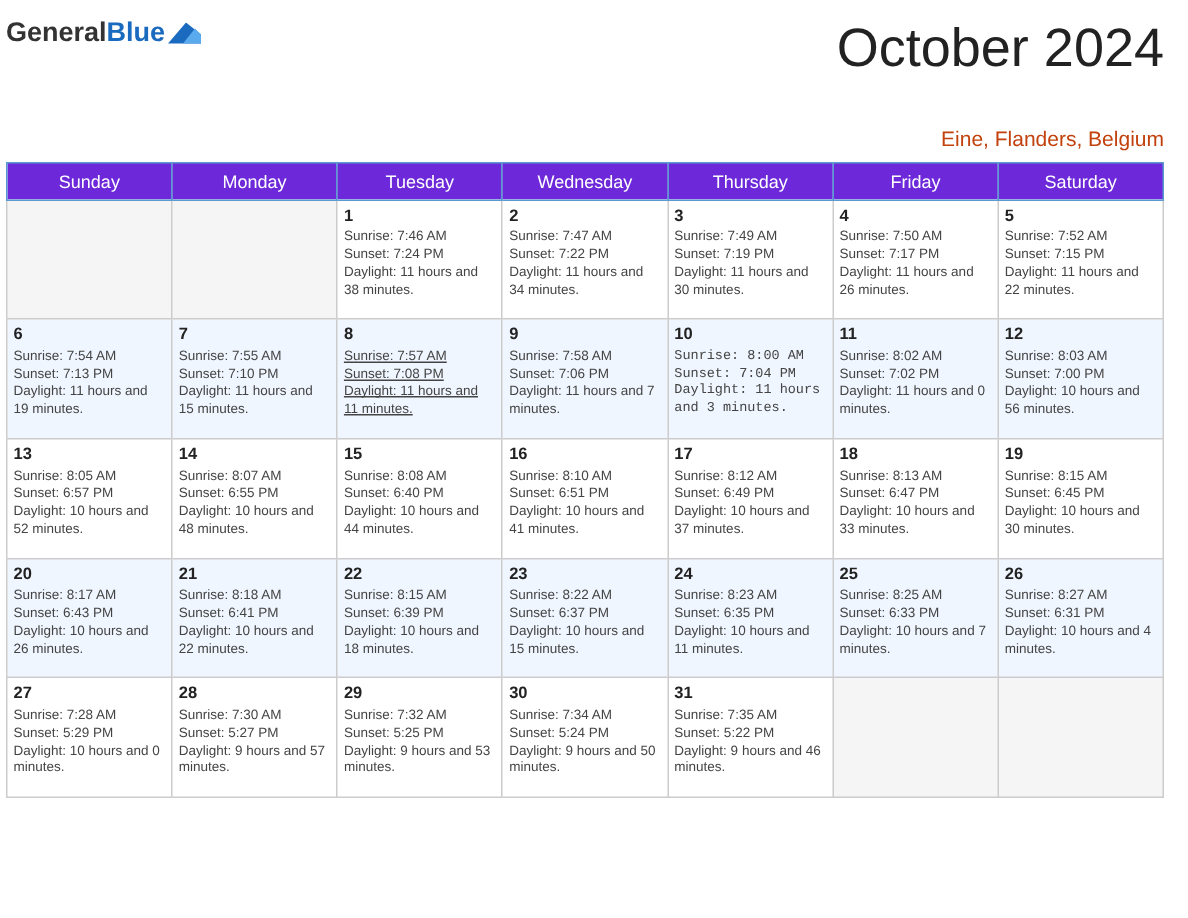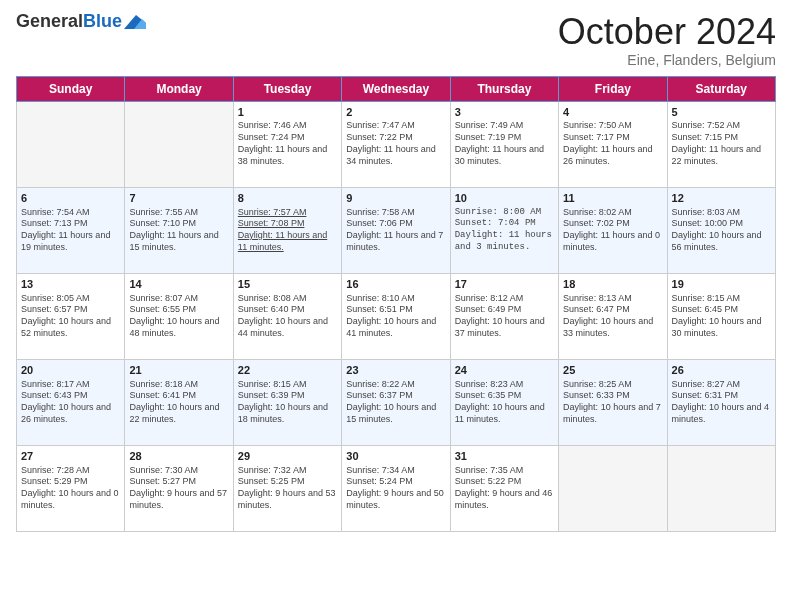--- a/index.html
+++ b/index.html
@@ -6,21 +6,21 @@
     body {
       font-family: Arial, sans-serif;
       background: #fff;
       width: 792px;
       height: 612px;
       overflow: hidden;
     }
     .page {
       width: 792px;
       height: 544px;
-      padding: 12px 16px 12px 16px;
+      padding: 12px 16px 12px 4px;
       display: flex;
       flex-direction: column;
     }
     .header {
       display: flex;
       justify-content: space-between;
       align-items: flex-start;
       margin-bottom: 8px;
     }
     .logo {
@@ -39,37 +39,38 @@
       text-align: right;
     }
     .month-title {
       font-size: 36px;
       font-weight: normal;
       color: #222;
       line-height: 1.1;
     }
     .location {
       font-size: 14px;
-      color: #737373;
+      color: #c2410c;
+      margin-top: 32px;
     }
     .calendar {
       flex: 1;
       border: 1px solid #ccc;
       border-collapse: collapse;
       width: 100%;
       table-layout: fixed;
     }
     .calendar th {
-      background: #be185d;
+      background: #6d28d9;
       color: #fff;
       text-align: center;
       font-size: 12px;
       padding: 5px 3px;
       border: 1px solid #5a9ad0;
-      font-weight: bold;
+      font-weight: normal;
     }
     .calendar td {
       vertical-align: top;
       border: 1px solid #ccc;
       padding: 3px 4px;
       font-size: 9.5px;
       color: #333;
       line-height: 1.35;
       background: #fff;
       width: calc(100% / 7);
@@ -195,21 +196,21 @@
           </td>
           <td>
             <span class="day-number">11</span>
             <div class="day-info" style="white-space: pre-line;">Sunrise: 8:02 AM
 Sunset: 7:02 PM
 Daylight: 11 hours and 0 minutes.</div>
           </td>
           <td>
             <span class="day-number">12</span>
             <div class="day-info" style="white-space: pre-line;">Sunrise: 8:03 AM
-Sunset: 10:00 PM
+Sunset: 7:00 PM
 Daylight: 10 hours and 56 minutes.</div>
           </td>
         </tr>
         <tr>
           <td>
             <span class="day-number">13</span>
             <div class="day-info" style="white-space: pre-line;">Sunrise: 8:05 AM
 Sunset: 6:57 PM
 Daylight: 10 hours and 52 minutes.</div>
           </td>

